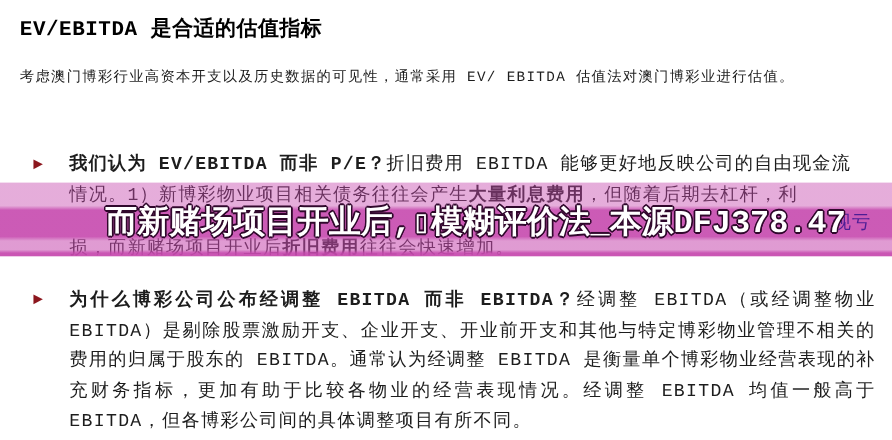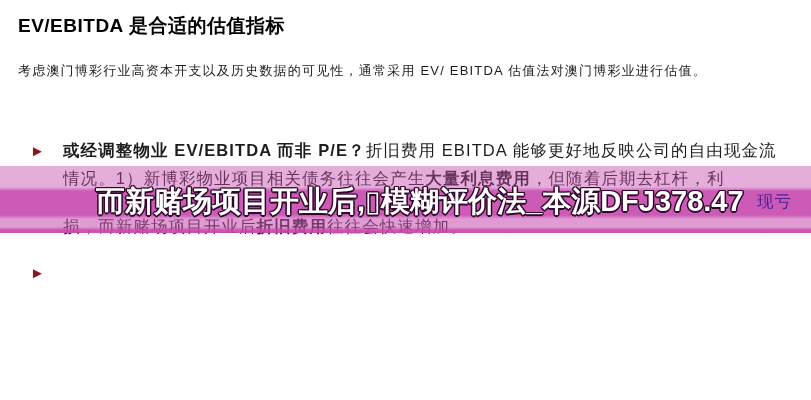--- a/index.html
+++ b/index.html
@@ -1,21 +1,21 @@
 <!DOCTYPE html>
 <html><head>
 <meta charset="utf-8">
 <style>
   html, body { margin: 0; padding: 0; background: #ffffff; }
   body {
     width: 811px; height: 400px; overflow: hidden; position: relative;
     font-family: "Liberation Sans", "DejaVu Sans", sans-serif;
     color: #1d1d1d;
   }
-  .page { position: absolute; inset: 0; width: 811px; height: 400px; background: #ffffff; }
+  .page { position: absolute; inset: 0; width: 811px; height: 400px; background: #ffffff; font-family: Liberation Mono, monospace; }
 
   .doc-title {
     position: absolute; left: 18px; top: 13px;
     font-size: 19px; font-weight: bold; color: #000000; letter-spacing: 0.5px;
   }
   .intro {
     position: absolute; left: 18px; top: 57px; width: 776px;
     font-size: 13px; line-height: 28px; letter-spacing: 1.2px;
     text-align: justify;
   }
@@ -67,23 +67,24 @@
 </head>
 <body>
 
 <div class="page">
 
   <div class="doc-title">EV/EBITDA 是合适的估值指标</div>
 
   <div class="intro">考虑澳门博彩行业高资本开支以及历史数据的可见性，通常采用 EV/ EBITDA 估值法对澳门博彩业进行估值。</div>
 
   <span class="bullet-marker b1-marker" style="color: rgb(140, 22, 29);">►</span>
-  <div class="doc-line b1-line1"><b>或经调整物业 EV/EBITDA 而非 P/E？</b><span>折旧费用 EBITDA 能够更好地反映公司的自由现金流</span></div>
+  <div class="doc-line b1-line1"><b>我们认为 EV/EBITDA 而非 P/E？</b><span>折旧费用 EBITDA 能够更好地反映公司的自由现金流</span></div>
   <div class="doc-line b1-line2"><span>情况。1）新博彩物业项目相关债务往往会产生</span><b>大量利息费用</b><span>，但随着后期去杠杆，利</span></div>
   <div class="doc-line b1-line4"><span>损，而新赌场项目开业后</span><b>折旧费用</b><span>往往会快速增加。</span></div>
 
   <div class="spam-banner"></div>
   <div class="hidden-line-fragment">现亏</div>
   <div class="spam-banner-text" style="color: rgb(255, 255, 255);">而新赌场项目开业后,▯模糊评价法_本源DFJ378.47</div>
 
   <span class="bullet-marker b2-marker" style="color: rgb(140, 22, 29);">►</span>
+  <div class="bullet2-para"><b>为什么博彩公司公布经调整 EBITDA 而非 EBITDA？</b><span>经调整 EBITDA（或经调整物业 EBITDA）是剔除股票激励开支、企业开支、开业前开支和其他与特定博彩物业管理不相关的费用的归属于股东的 EBITDA。通常认为经调整 EBITDA 是衡量单个博彩物业经营表现的补充财务指标，更加有助于比较各物业的经营表现情况。经调整 EBITDA 均值一般高于 EBITDA，但各博彩公司间的具体调整项目有所不同。</span></div>
 
 </div>
 
 </body></html>

